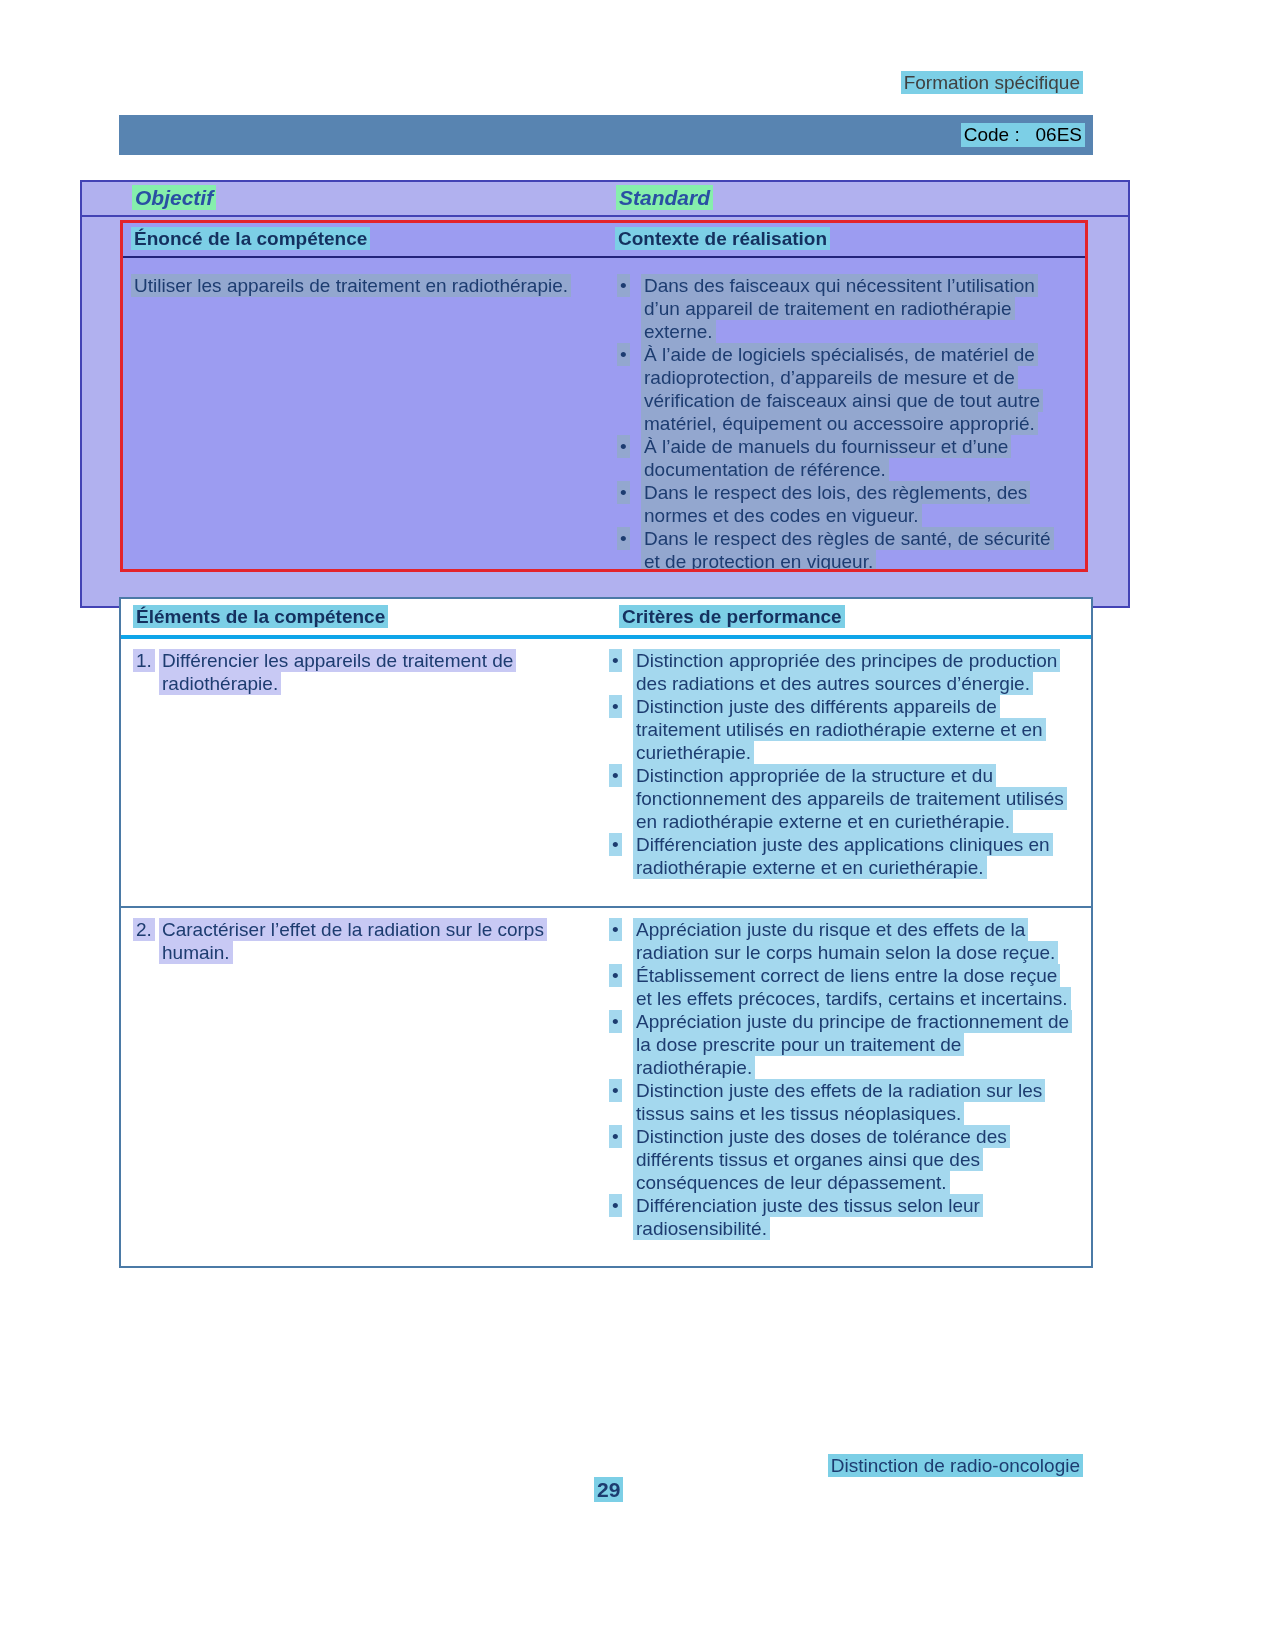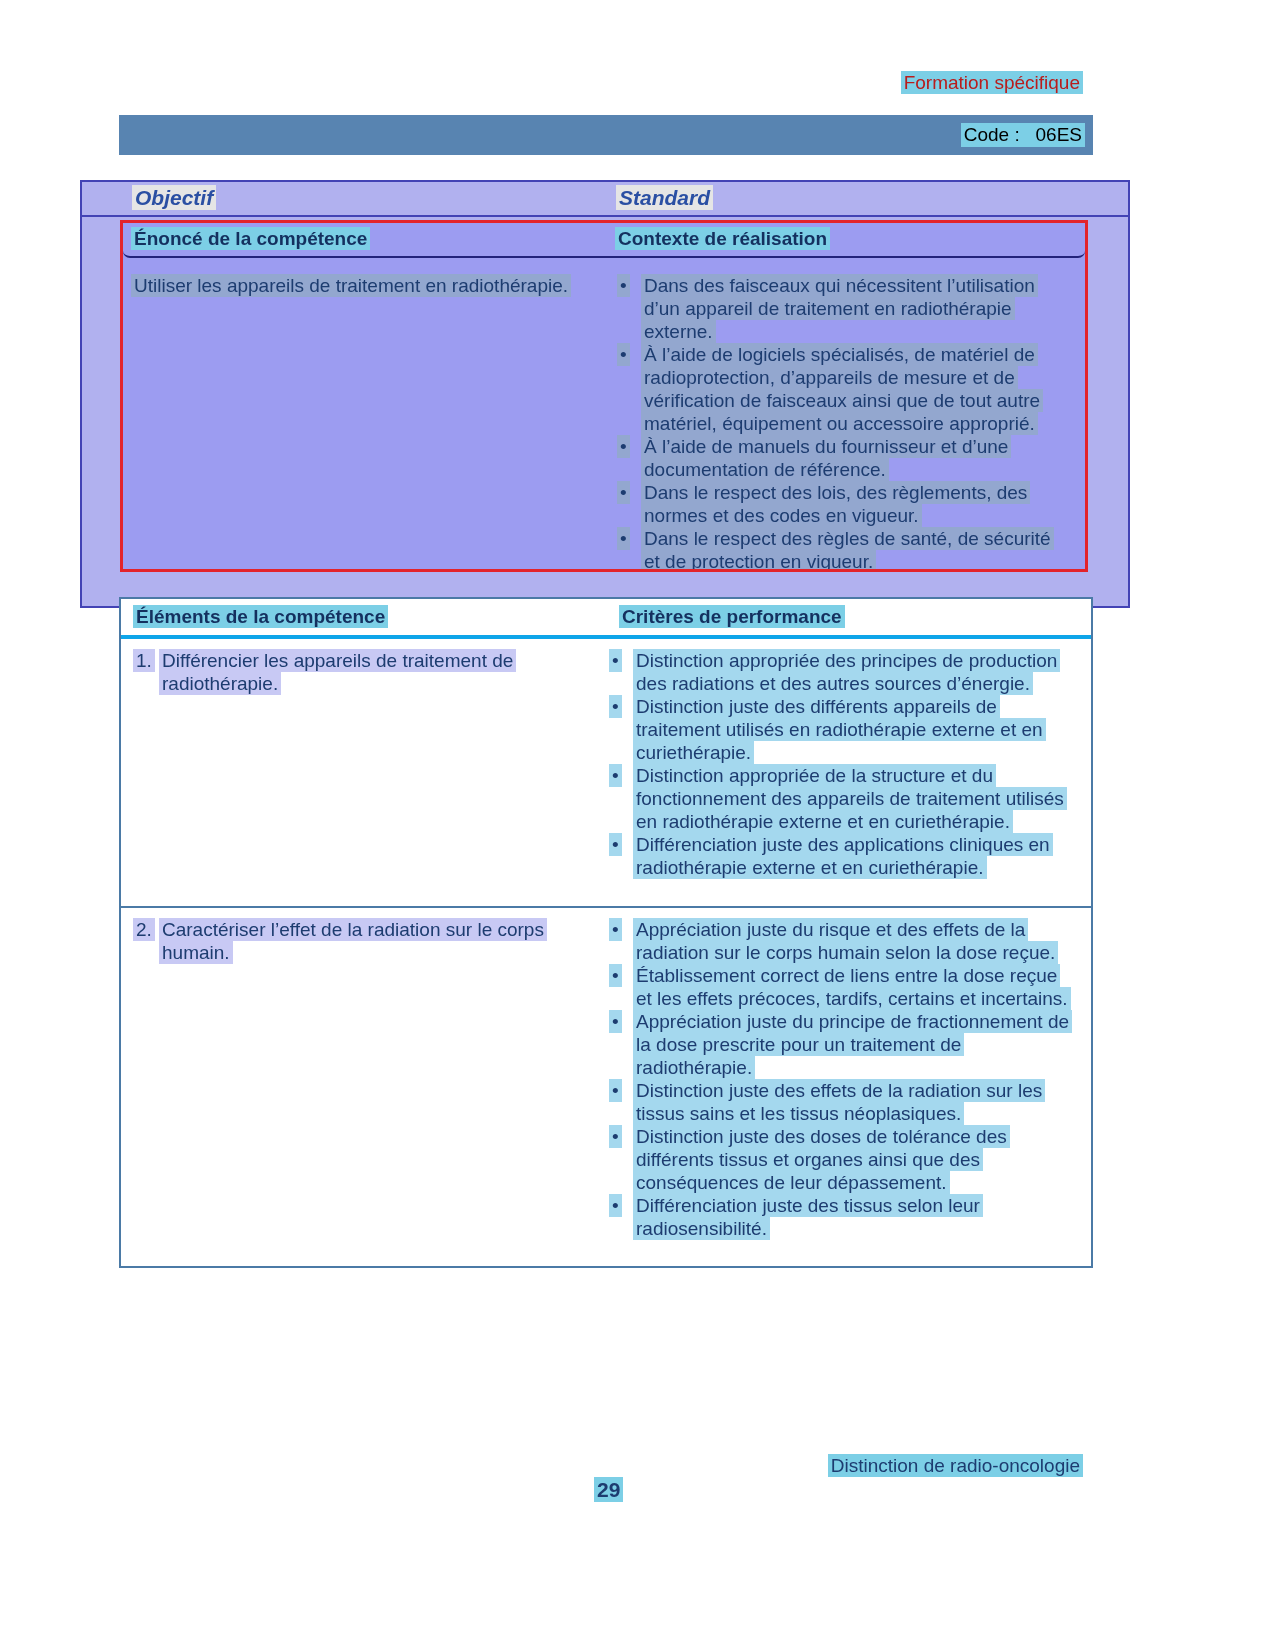--- a/index.html
+++ b/index.html
@@ -6,43 +6,43 @@
   body{
     width:1275px;height:1651px;position:relative;background:#ffffff;
     font-family:"Liberation Sans",sans-serif;color:#1d3c70;
   }
   .hl{
     display:inline;
     box-decoration-break:clone;-webkit-box-decoration-break:clone;
     padding:1px 3px;
   }
   .hl-cyan{background:#7ccfe6;}
-  .hl-soft{background:#e5e5e5;}
+  .hl-soft{background:#86efac;}
   .hl-muted{background:#93a7cf;}
   .hl-lav{background:#c8c9f4;}
   .hl-blue{background:#a4d8ee;}
 
-  .formation-note{position:absolute;top:72px;right:192px;font-size:19px;color:#b91c1c;}
+  .formation-note{position:absolute;top:72px;right:192px;font-size:19px;color:#404040;}
 
   .code-bar{position:absolute;left:119px;top:115px;width:974px;height:40px;background:#5884b1;}
   .code-label{position:absolute;right:8px;top:8px;font-size:19px;color:#000000;white-space:pre;}
 
   .objectif-box{
     position:absolute;left:80px;top:180px;width:1050px;height:428px;
     background:#b1b1ef;border:2px solid #4343b5;box-sizing:border-box;
   }
   .os-header{display:flex;align-items:flex-start;padding:4px 0 5px 50px;border-bottom:2px solid #4343b5;}
   .os-col-left{width:484px;flex:none;}
   .os-title{font-size:21px;font-weight:bold;font-style:italic;color:#2a4fa3;}
 
   .red-box{
     position:absolute;left:38px;top:38px;width:968px;height:352px;
     background:#9c9cf1;border:3px solid #e3232b;box-sizing:border-box;overflow:hidden;
   }
-  .rb-header{display:flex;padding:5px 8px 6px 8px;border-bottom:2px solid #22227b;border-radius:7px;}
+  .rb-header{display:flex;padding:5px 8px 6px 8px;border-bottom:2px solid #22227b;}
   .rb-col-left{width:484px;flex:none;}
   .rb-title{font-size:19px;font-weight:bold;color:#14305f;}
   .rb-body{display:flex;padding-top:16px;font-size:19px;line-height:23px;}
   .rb-left{width:492px;flex:none;padding-left:8px;padding-right:20px;box-sizing:border-box;}
   .rb-right{flex:1;padding-right:26px;}
 
   .bullet-item{display:flex;}
   .b{width:26px;flex:none;padding-left:2px;box-sizing:border-box;}
   .bt{flex:1;}
 

